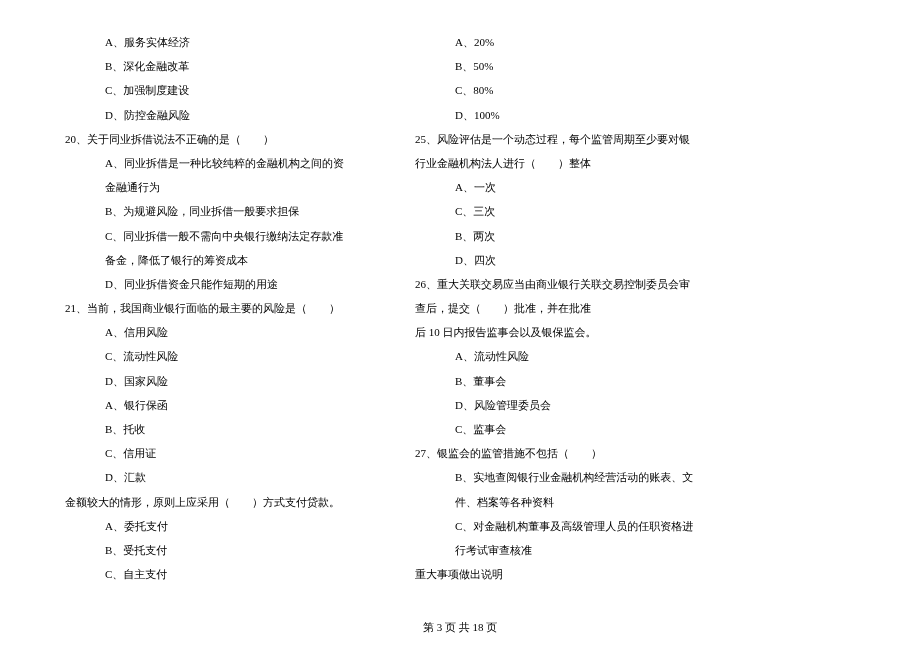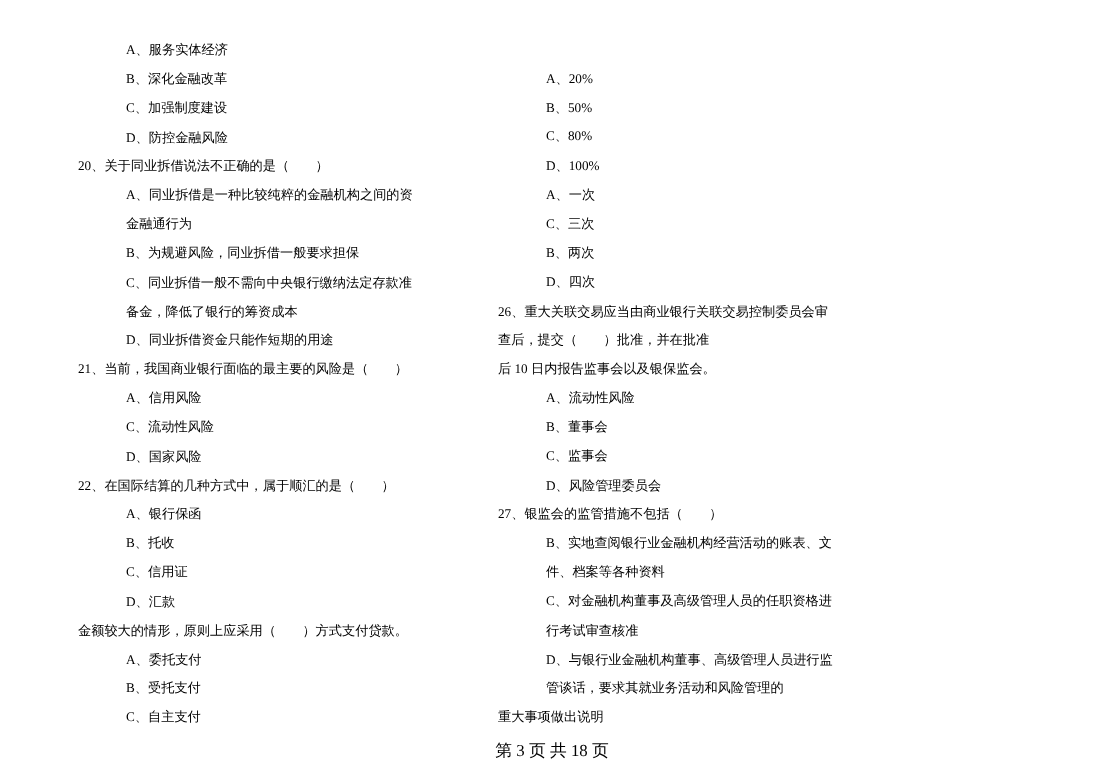--- a/index.html
+++ b/index.html
@@ -17,37 +17,37 @@
       width: 750px;
       height: 650px;
       display: flex;
       padding: 30px 50px 40px 50px;
     }
     .column {
       flex: 1;
       line-height: 2.2;
     }
     .col-left { padding-right: 25px; }
-    .col-right { padding-left: 25px; margin-top: 24px; }
+    .col-right { padding-left: 25px; }
     .option {
       padding-left: 55px;
     }
     .question {
       padding-left: 15px;
     }
     .question-cont {
       padding-left: 15px;
     }
     .footer {
       position: absolute;
       bottom: 15px;
       left: 0;
       right: 0;
       text-align: center;
-      font-size: 14px;
+      font-size: 11px;
     }
   </style>
 </head>
 <body>
 
 <div class="page">
   <div class="column col-left">
     <div class="option">A、服务实体经济</div>
     <div class="option">B、深化金融改革</div>
     <div class="option">C、加强制度建设</div>
@@ -57,53 +57,52 @@
     <div class="option">A、同业拆借是一种比较纯粹的金融机构之间的资金融通行为</div>
     <div class="option">B、为规避风险，同业拆借一般要求担保</div>
     <div class="option">C、同业拆借一般不需向中央银行缴纳法定存款准备金，降低了银行的筹资成本</div>
     <div class="option">D、同业拆借资金只能作短期的用途</div>
 
     <div class="question">21、当前，我国商业银行面临的最主要的风险是（　　）</div>
     <div class="option">A、信用风险</div>
     <div class="option">C、流动性风险</div>
     <div class="option">D、国家风险</div>
 
-    <div class="question">22、在国际结算的几种方式中，属于顺汇的是（　　）</div>
     <div class="option">A、银行保函</div>
     <div class="option">B、托收</div>
     <div class="option">C、信用证</div>
     <div class="option">D、汇款</div>
 
     <div class="question-cont">金额较大的情形，原则上应采用（　　）方式支付贷款。</div>
     <div class="option">A、委托支付</div>
     <div class="option">B、受托支付</div>
     <div class="option">C、自主支付</div>
 
   </div>
 
   <div class="column col-right">
     <div class="option">A、20%</div>
     <div class="option">B、50%</div>
     <div class="option">C、80%</div>
     <div class="option">D、100%</div>
 
+    <div class="question">25、风险评估是一个动态过程，每个监管周期至少要对银行业金融机构法人进行（　　）整体</div>
     <div class="option">A、一次</div>
     <div class="option">C、三次</div>
     <div class="option">B、两次</div>
     <div class="option">D、四次</div>
 
     <div class="question">26、重大关联交易应当由商业银行关联交易控制委员会审查后，提交（　　）批准，并在批准</div>
     <div class="question-cont">后 10 日内报告监事会以及银保监会。</div>
     <div class="option">A、流动性风险</div>
     <div class="option">B、董事会</div>
+    <div class="option">D、风险管理委员会</div>
     <div class="option">C、监事会</div>
-    <div class="option">D、风险管理委员会</div>
 
     <div class="question">27、银监会的监管措施不包括（　　）</div>
     <div class="option">B、实地查阅银行业金融机构经营活动的账表、文件、档案等各种资料</div>
     <div class="option">C、对金融机构董事及高级管理人员的任职资格进行考试审查核准</div>
-    <div class="option">D、与银行业金融机构董事、高级管理人员进行监管谈话，要求其就业务活动和风险管理的</div>
     <div class="question-cont">重大事项做出说明</div>
 
   </div>
 </div>
 
 <div class="footer">第 3 页 共 18 页</div>
 
 </body></html>

